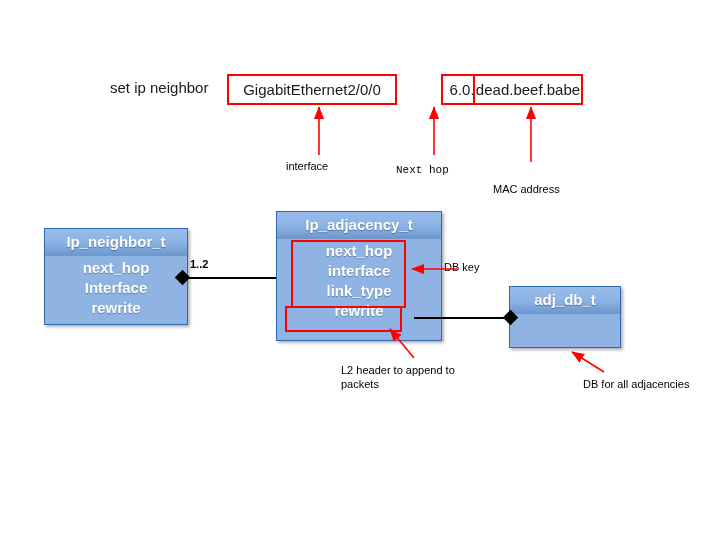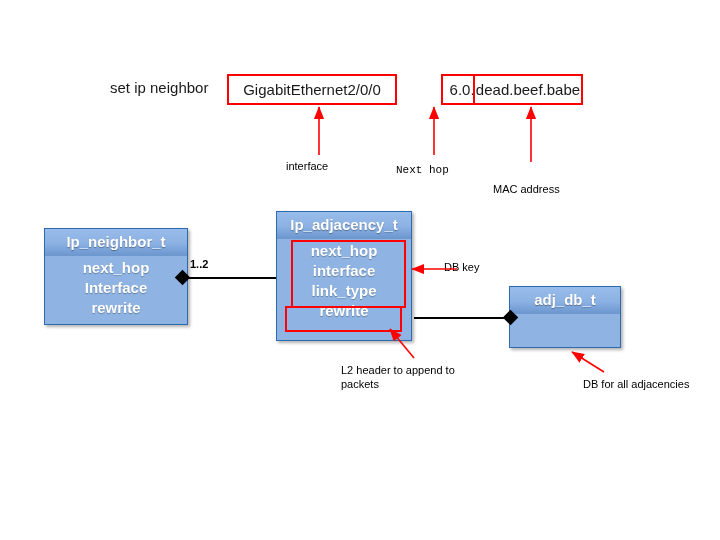--- a/index.html
+++ b/index.html
@@ -83,21 +83,21 @@
     color: #ffffff;
     font-size: 15px;
     font-weight: bold;
     text-align: center;
     text-shadow: 0 1px 1px rgba(0,0,0,0.30);
     padding-top: 2px;
   }
   .uml-body .fld { line-height: 20px; }
 
   #box-ip-neighbor   { left: 44px;  top: 228px; width: 144px; height: 97px; }
-  #box-ip-adjacency  { left: 276px; top: 211px; width: 136px; height: 130px; }
+  #box-ip-adjacency  { left: 276px; top: 211px; width: 166px; height: 130px; }
   #box-adj-db        { left: 509px; top: 286px; width: 112px; height: 62px; }
 
   
   .red-rect {
     position: absolute;
     box-sizing: border-box;
     border: 2px solid #ff0000;
     background: transparent;
   }
   #red-rect-key     { left: 291px; top: 240px; width: 115px; height: 68px; }

